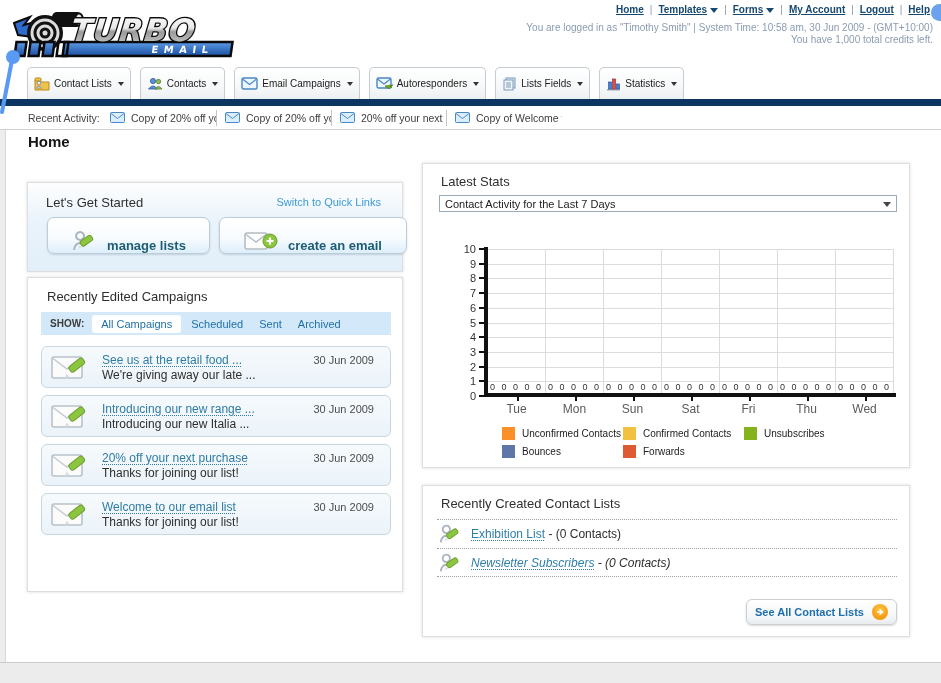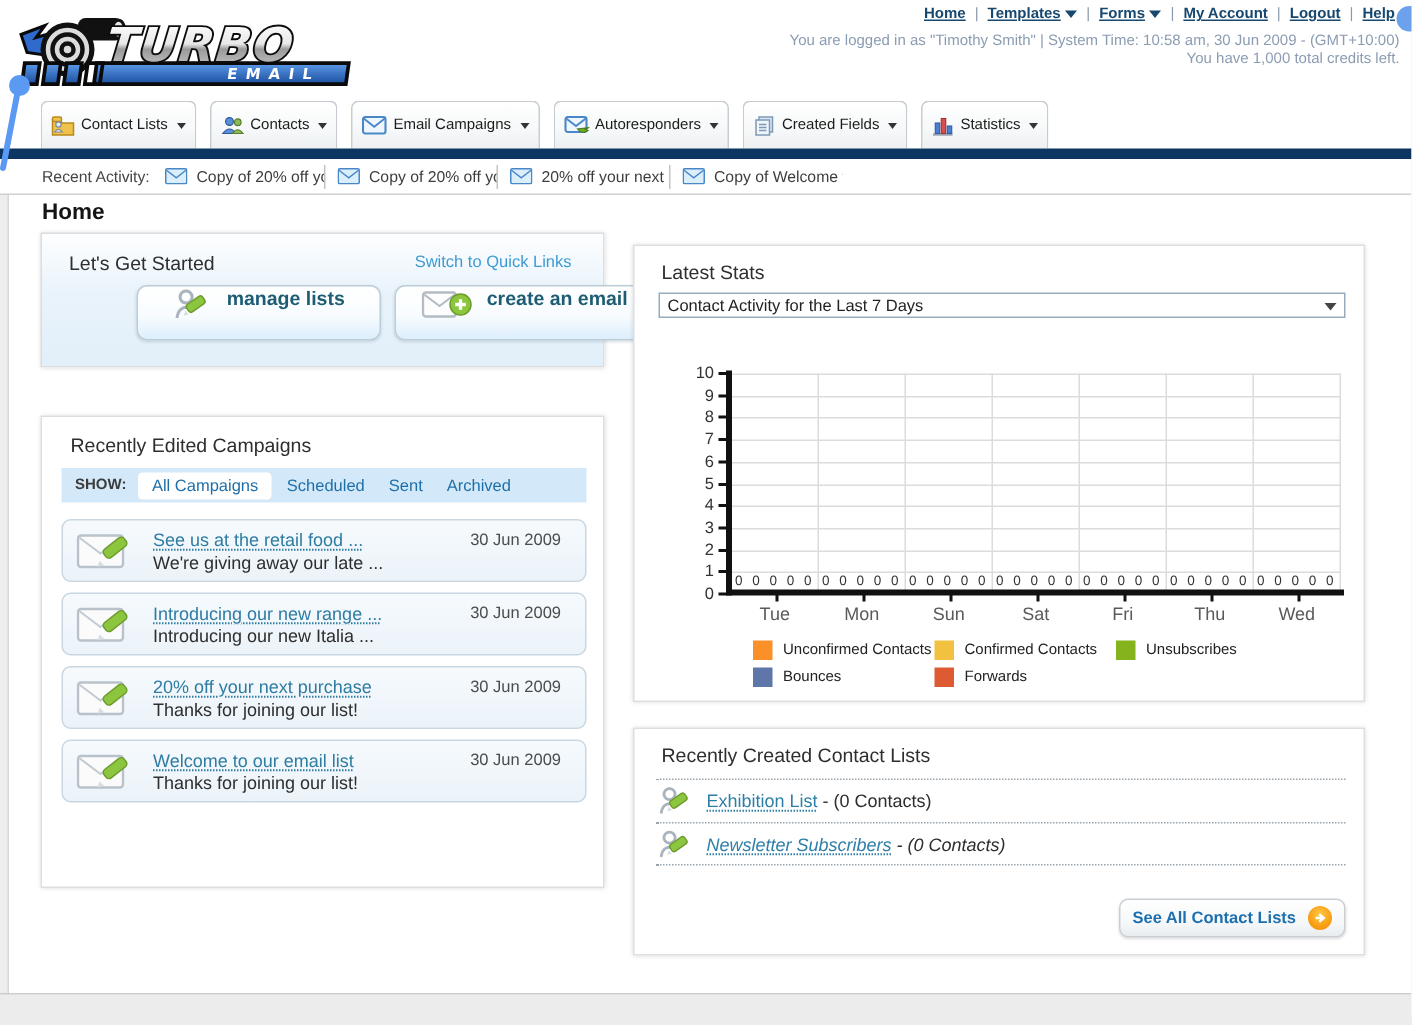--- a/index.html
+++ b/index.html
@@ -31,26 +31,26 @@
   .activity-label { font-size:10.5px; color:#454545; margin-left:28px; width:74px; flex:none; white-space:nowrap; }
   .activity-item { display:flex; align-items:center; gap:6px; width:115px; flex:none; overflow:hidden; white-space:nowrap; border-right:1px solid #c4c4c4; height:16px; padding-left:8px; }
   .activity-item .txt { font-size:10.5px; color:#3d3d3d; }
 
   .page-title { position:absolute; left:28px; top:133px; font-size:15px; font-weight:bold; color:#141414; }
 
   .panel { position:absolute; background:#fff; border:1px solid #dedede; box-shadow:0 0 3px rgba(120,120,120,0.25); }
   .panel-title { font-size:13px; color:#2e2e2e; }
 
   
-  #get-started { left:27px; top:155px; width:376px; height:90px; background:linear-gradient(180deg,#fdfeff 0%,#e9f3fb 45%,#e2eff9 100%); }
+  #get-started { left:27px; top:182px; width:376px; height:90px; background:linear-gradient(180deg,#fdfeff 0%,#e9f3fb 45%,#e2eff9 100%); }
   #get-started .panel-title { position:absolute; left:18px; top:12px; }
   .switch-link { position:absolute; right:21px; top:13px; font-size:11px; color:#3d9bd4; text-decoration:none; }
-  .gs-btn { position:absolute; top:34px; height:37px; border:1px solid #bccdd8; border-radius:7px; background:linear-gradient(180deg,#ffffff 0%,#f8fcff 55%,#ddeefb 100%); box-shadow:0 1px 2px rgba(90,120,140,.25); display:flex; align-items:flex-start; justify-content:center; gap:10px; font-size:13px; font-weight:bold; color:#1d5d74;margin-left:44px; }
+  .gs-btn { position:absolute; top:34px; height:37px; border:1px solid #bccdd8; border-radius:7px; background:linear-gradient(180deg,#ffffff 0%,#f8fcff 55%,#ddeefb 100%); box-shadow:0 1px 2px rgba(90,120,140,.25); display:flex; align-items:flex-end; justify-content:center; gap:10px; font-size:13px; font-weight:bold; color:#1d5d74; }
   #btn-manage-lists { left:19px; width:163px; }
-  #btn-create-email { left:191px; width:173px; }
+  #btn-create-email { left:191px; width:188px; }
 
   
   #campaigns { left:27px; top:277px; width:376px; height:315px; }
   #campaigns .panel-title { position:absolute; left:19px; top:11px; }
   .show-bar { position:absolute; left:13px; top:34px; width:350px; height:23px; background:#d3e9fa; display:flex; align-items:center; font-size:11px; }
   .show-label { font-size:10px; font-weight:bold; color:#3c3c3c; margin:0 8px 0 9px; }
   .filter { color:#1f6fa7; margin-right:16px; text-decoration:none; }
   .filter.active { background:#fff; border-radius:3px; padding:3px 9px; margin-right:10px; }
   .camp-row { position:absolute; left:13px; width:350px; height:42px; border:1px solid #c8d7e1; border-radius:6px; background:linear-gradient(180deg,#f6fafd 0%,#ebf3f9 100%); }
   .camp-row .ic { position:absolute; left:9px; top:7px; }
@@ -185,21 +185,21 @@
       <span class="dd"></span>
   </div>
   <div class="tab">
     <svg width="15" height="14" viewBox="0 0 15 14">
         <rect x="4" y="1" width="9" height="10" fill="#dce9f5" stroke="#7d99b5"></rect>
         <rect x="2" y="3" width="9" height="10" fill="#eef5fb" stroke="#7d99b5"></rect>
         <line x1="4" y1="6" x2="9" y2="6" stroke="#7d99b5"></line>
         <line x1="4" y1="8" x2="9" y2="8" stroke="#7d99b5"></line>
         <line x1="4" y1="10" x2="9" y2="10" stroke="#7d99b5"></line>
       </svg>
-    <span>Created Fields</span>
+    <span>Lists Fields</span>
       <span class="dd"></span>
   </div>
   <div class="tab">
     <svg width="15" height="14" viewBox="0 0 15 14">
         <rect x="1" y="12" width="13" height="1.5" fill="#9aa6b5"></rect>
         <rect x="2.5" y="5" width="3" height="7" fill="#4a7fd6" stroke="#2d5a9e" stroke-width="0.7"></rect>
         <rect x="6.5" y="2" width="3" height="10" fill="#d65050" stroke="#9e2d2d" stroke-width="0.7"></rect>
         <rect x="10.5" y="7" width="3" height="5" fill="#4a7fd6" stroke="#2d5a9e" stroke-width="0.7"></rect>
       </svg>
     <span>Statistics</span>

